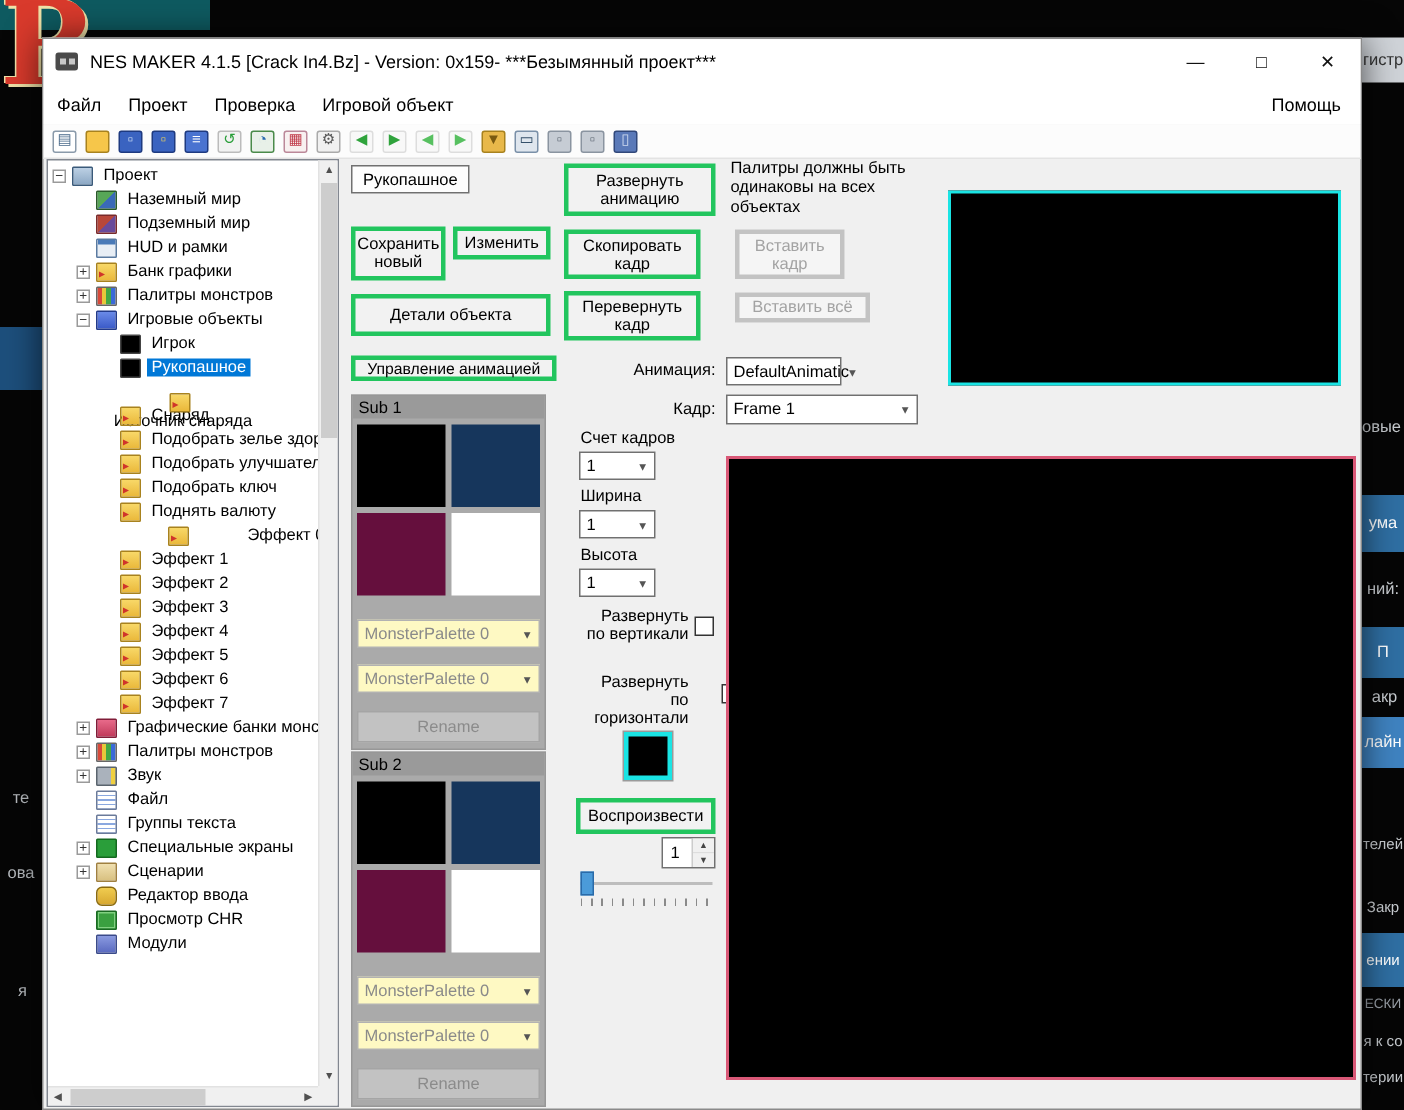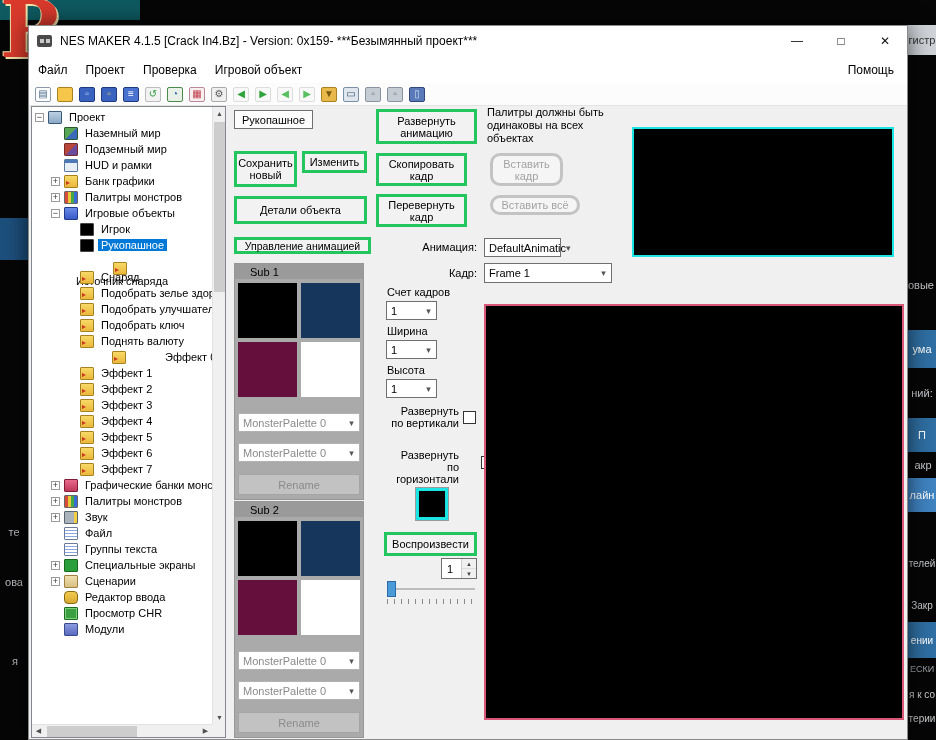--- a/index.html
+++ b/index.html
@@ -65,21 +65,21 @@
   .ic-end-screen{background:#2a9e3a;border:1px solid #14691f}
   .ic-scenario{background:linear-gradient(#f0e0b0,#d8c080);border:1px solid #a08040}
   .ic-input-editor{background:linear-gradient(#f0cc50,#d8a830);border:1px solid #8a6a10;border-radius:4px}
   .ic-chr-view{background:#3aa040;border:1px solid #1a6a22;box-shadow:inset 0 0 0 1px #80d080}
   .ic-pixel-editor{background:linear-gradient(135deg,#f0f0f0 55%,#e08030 55%);border:1px solid #888}
   .ic-modules{background:linear-gradient(#8a9ae0,#5a6ac0);border:1px solid #3a4a8a}
 
   
   .btn { position:absolute; background:#f2f2f2; border:3px solid #22c55e; font-size:11px; line-height:12px;
          display:flex; align-items:center; justify-content:center; text-align:center; }
-  .btn.disabled { color:#a3a3a3; background:#f5f5f5; border-color:#c3c3c3;border-radius:10px; }
+  .btn.disabled { color:#a3a3a3; background:#f5f5f5; border-color:#c3c3c3; }
   .small-label { position:absolute; font-size:11px; line-height:12px; }
   .combo { position:absolute; background:#fff; border:1px solid #707070; font-size:11px; display:flex; align-items:center; padding-left:4px; }
   .combo-arrow { margin-left:auto; width:15px; text-align:center; color:#555; font-size:9px; }
   .checkbox { position:absolute; width:13px; height:13px; background:#fff; border:1px solid #333; }
 
   .obj-label { position:absolute; left:205px; top:84px; height:19px; padding:0 7px; background:#fdfdfd;
                border:1px solid #707070; font-size:11px; display:flex; align-items:center; }
 
   #btn-save-new{left:205px;top:125px;width:63px;height:36px}
   #btn-edit{left:273px;top:125px;width:65px;height:22px}
@@ -123,24 +123,24 @@
   .slider-handle{position:absolute;left:2px;top:1px;width:9px;height:16px;background:#4b9bd9;border:1px solid #2a6aa8}
   .slider-ticks{position:absolute;left:2px;right:2px;bottom:2px;height:5px;
                 background:repeating-linear-gradient(90deg,#8a8a8a 0 1px,transparent 1px 7px)}
 
   #preview-box{position:absolute;left:603px;top:101px;width:262px;height:130px;background:#000;border:2px solid #1ae4e4}
   #main-canvas{position:absolute;left:455px;top:278px;width:420px;height:416px;background:#000;border:2px solid #d95877}
 
   
   #palette-groups{position:absolute;left:205px;top:237px;width:130px}
   .pal-group{width:130px;height:237px;background:#aaaaaa;border:1px solid #979797;margin-bottom:1px;overflow:hidden}
-  .pal-header{height:15px;background:#9a9a9a;font-size:11px;padding-left:15px;display:flex;align-items:center}
+  .pal-header{height:15px;background:#9a9a9a;font-size:11px;padding-left:4px;display:flex;align-items:center}
   .pal-colors{display:grid;grid-template-columns:59px 59px;grid-auto-rows:55px;gap:4px;padding:4px 3px}
   .pal-cell{width:59px;height:55px}
-  .pal-combo{margin:0 3px;width:122px;height:19px;background:#ffffff;border:1px solid #b2b2b2;color:#8a8a8a;font-size:11px;display:flex;align-items:center;padding-left:4px}
+  .pal-combo{margin:0 3px;width:122px;height:19px;background:#fef9c3;border:1px solid #b2b2b2;color:#8a8a8a;font-size:11px;display:flex;align-items:center;padding-left:4px}
   .pal-combo.first{margin-top:12px}
   .pal-combo.second{margin-top:11px}
   .pal-rename{margin:12px 3px 0;width:122px;height:21px;background:#c2c2c2;border:1px solid #a5a5a5;color:#8b8b8b;font-size:11px;display:flex;align-items:center;justify-content:center}
 </style>
 </head>
 <body>
 
 <div>
   <div>
       <div class="frag" style="left: 0px; top: 0px; width: 140px; height: 20px; background: rgb(14, 90, 96);"></div>

